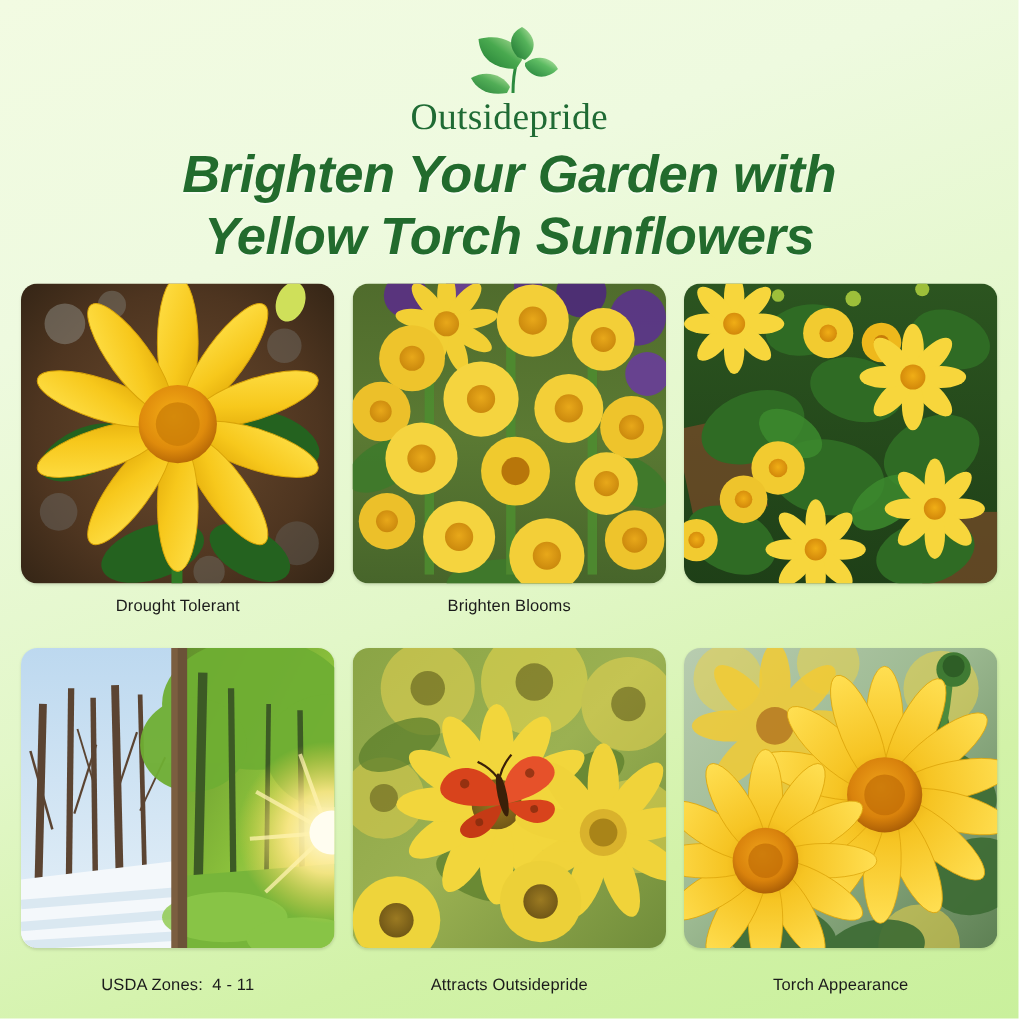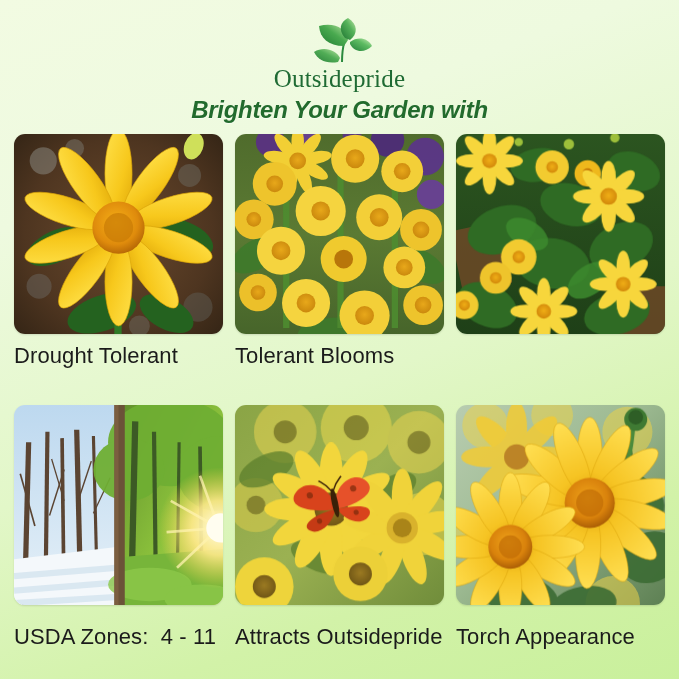--- a/index.html
+++ b/index.html
@@ -20,37 +20,38 @@
     font-family:"Liberation Serif", serif;
     font-size:25px; color:#1f6b34; letter-spacing:.2px; line-height:1;
     margin-top:-6px;
   }
 
   
   .headline { text-align:center; padding:4px 20px 0; }
   .headline .line {
     font-family:"Liberation Sans", sans-serif;
     font-style:italic; font-weight:bold;
-    font-size:24px; line-height:1.18;
+    font-size:35px; line-height:1.18;
     color:#226b2d;
     letter-spacing:-0.3px;
     text-shadow:0 1px 0 rgba(255,255,255,.55);
   }
 
   
   .grid { flex:1; padding:10px 14px 8px; display:flex; flex-direction:column; gap:4px; }
   .row { display:flex; gap:12px; flex:1; }
   .cell { flex:1; display:flex; flex-direction:column; }
   .thumb {
     height:200px; border-radius:11px; overflow:hidden; position:relative;
     box-shadow:0 1px 2px rgba(0,0,0,.12);
   }
   .thumb svg { display:block; width:100%; height:100%; }
   .caption {
-    font-size:22px;
+    text-align:center;
+    font-size:11px;
     color:#1b1b1b;
     padding-top:9px;
     letter-spacing:.1px;
     white-space:pre;
   }
   .row2 .caption { padding-top:19px; }
 </style>
 </head>
 <body>
 
@@ -79,20 +80,21 @@
       <path d="M52 30 C36 30 28 22 27 10 C42 6 54 12 56 24 Z" fill="url(#lg1)"></path>
       <path d="M55 20 C48 12 50 4 58 0 C68 6 68 16 60 22 Z" fill="url(#lg2)" transform="translate(-2,2)"></path>
       <path d="M58 26 C66 20 76 22 80 30 C72 38 62 36 58 28 Z" fill="url(#lg3)"></path>
       <path d="M46 46 C34 48 26 44 22 36 C32 30 44 34 48 42 Z" fill="url(#lg1)" opacity=".95"></path>
     </svg>
     <div class="logo-word">Outsidepride</div>
   </div>
 
   <div class="headline">
     <div class="line">Brighten Your Garden with</div>
+    <div class="line">Yellow Torch Sunflowers</div>
   </div>
 
   <div class="grid">
 
     <div class="row row1">
 
       <div class="cell">
         <div class="thumb">
           <svg viewBox="0 0 200 200" preserveAspectRatio="xMidYMid slice">
             <defs>
@@ -253,21 +255,21 @@
                   <circle r="24" fill="#f3cf38"></circle>
                   <circle r="9" fill="url(#ctr2)"></circle>
                 </g>
               <g transform="translate(180,168)">
                   <circle r="19" fill="#eec42c"></circle>
                   <circle r="8" fill="url(#ctr2)"></circle>
                 </g>
             </g>
           </svg>
         </div>
-        <div class="caption">Tolerant Blooms</div>
+        <div class="caption">Brighten Blooms</div>
       </div>
 
       <div class="cell">
         <div class="thumb">
           <svg viewBox="0 0 200 200" preserveAspectRatio="xMidYMid slice">
             <defs>
               <linearGradient id="bg3" x1="0" y1="0" x2="0" y2="1">
                 <stop offset="0%" stop-color="#2c5520"></stop>
                 <stop offset="100%" stop-color="#1e3f17"></stop>
               </linearGradient>

